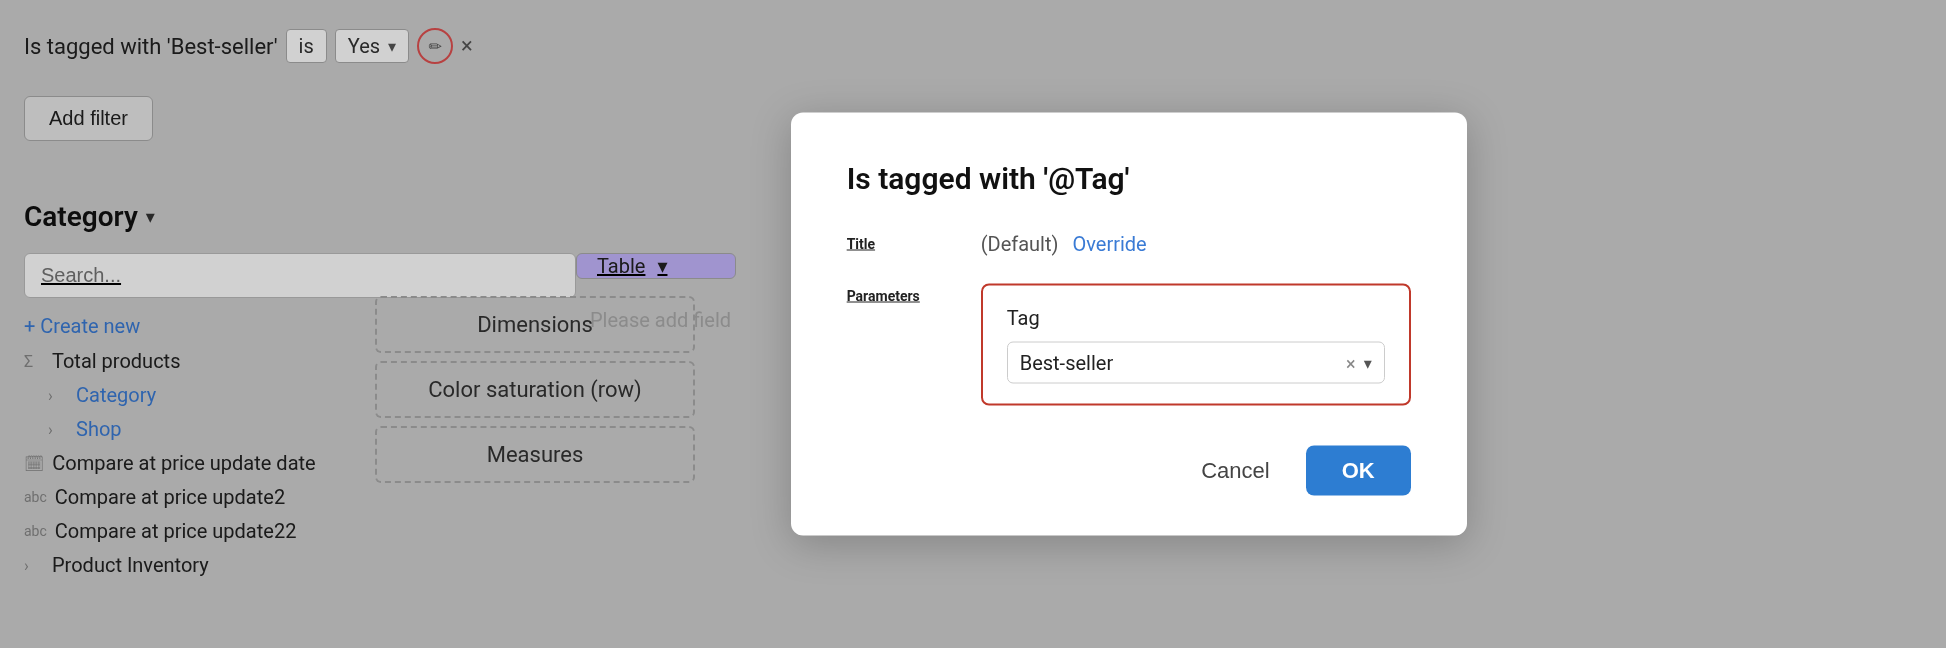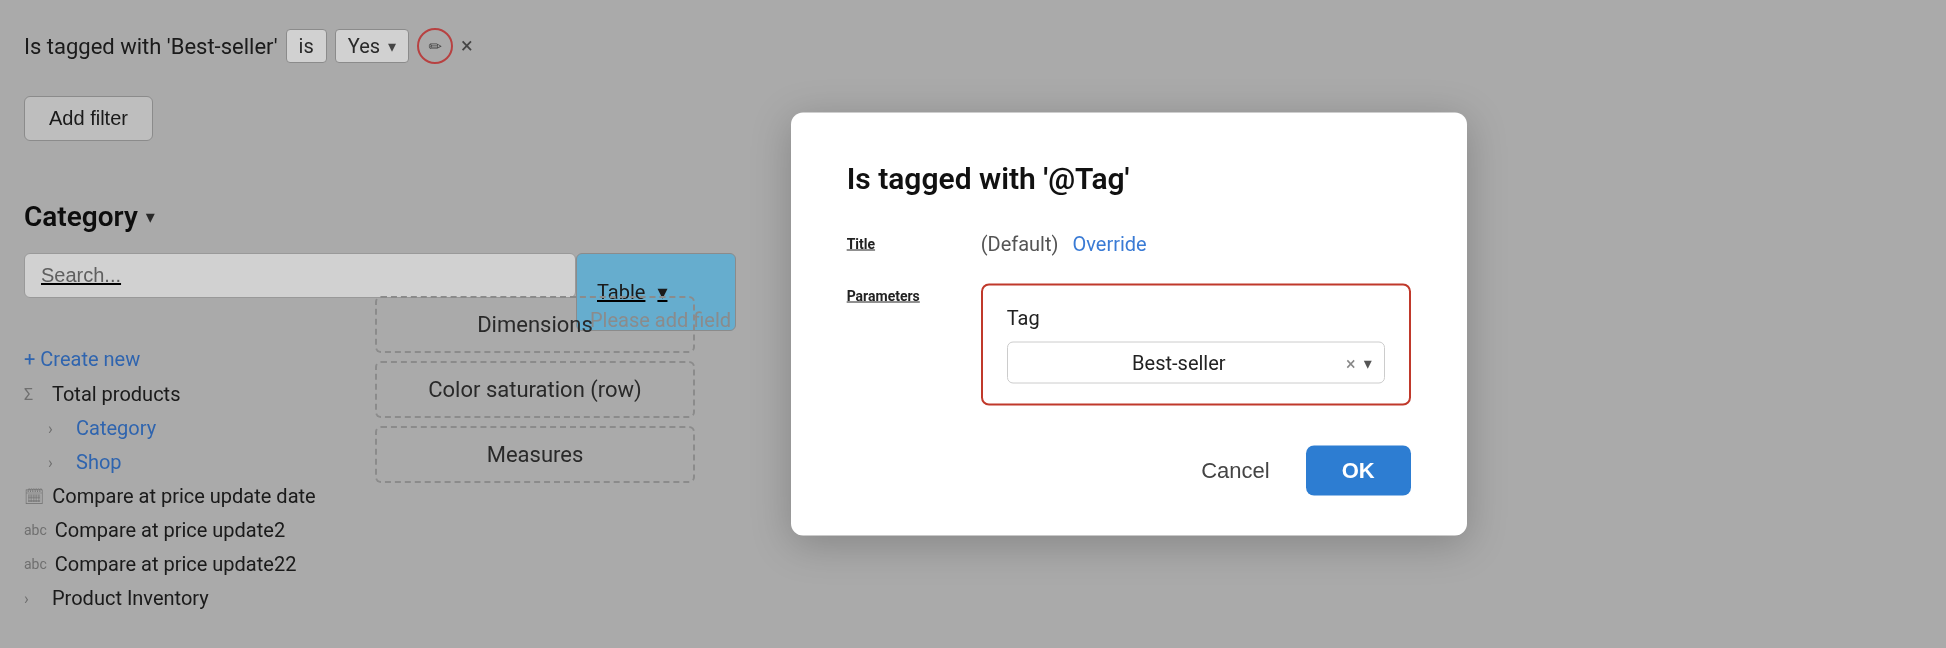--- a/index.html
+++ b/index.html
@@ -124,23 +124,23 @@
       border: 1px solid #bbb;
       border-radius: 6px;
       padding: 10px 16px;
       font-size: 20px;
       background: #fff;
       color: #aaa;
     }
     .table-dropdown {
       border: 1px solid #aaa;
       border-radius: 6px;
-      padding: 26px 20px;
-      font-size: 20px;
-      background: #7dd3fc;
+      padding: 0 20px;
+      font-size: 20px;
+      background: #c4b5fd;
       color: #222;
       display: flex;
       align-items: center;
       gap: 12px;
       min-width: 160px;
     }
 
     
     .please-add-field {
       position: absolute;
@@ -274,21 +274,20 @@
       border: 1px solid #ccc;
       border-radius: 6px;
       background: #fff;
       padding: 8px 12px;
       gap: 8px;
     }
     .tag-value {
       flex: 1;
       font-size: 20px;
       color: #222;
-      text-align: center;
     }
     .tag-clear {
       color: #888;
       font-size: 18px;
       cursor: pointer;
     }
     .tag-dropdown-arrow {
       color: #555;
       font-size: 16px;
       cursor: pointer;

